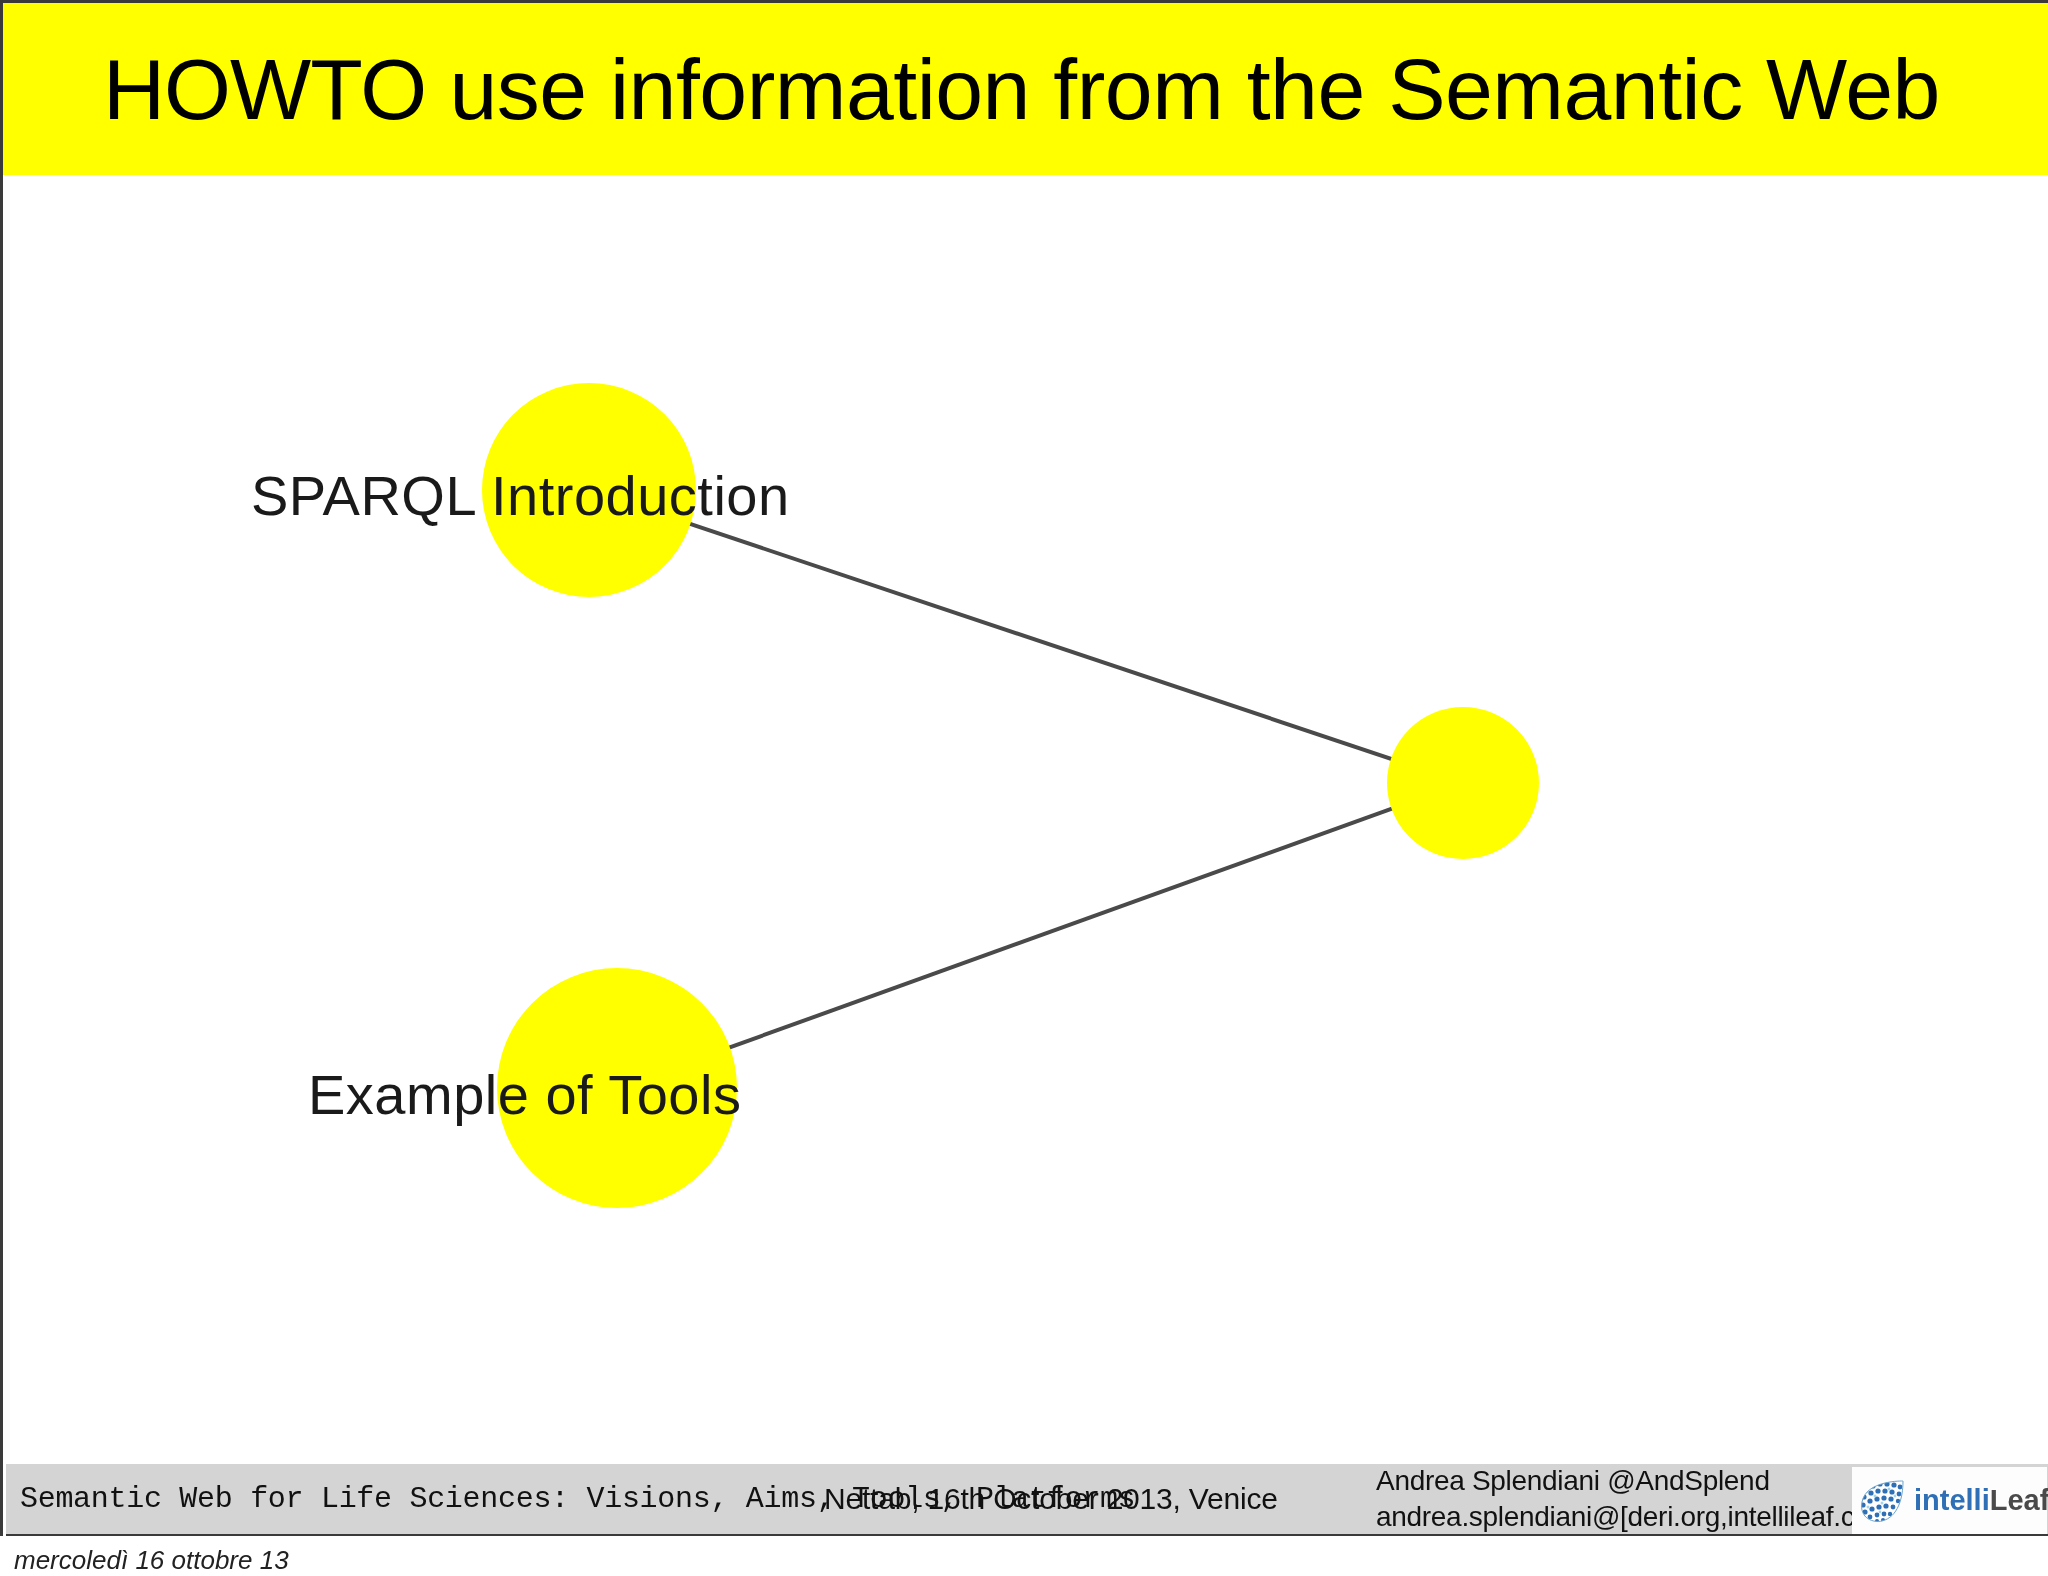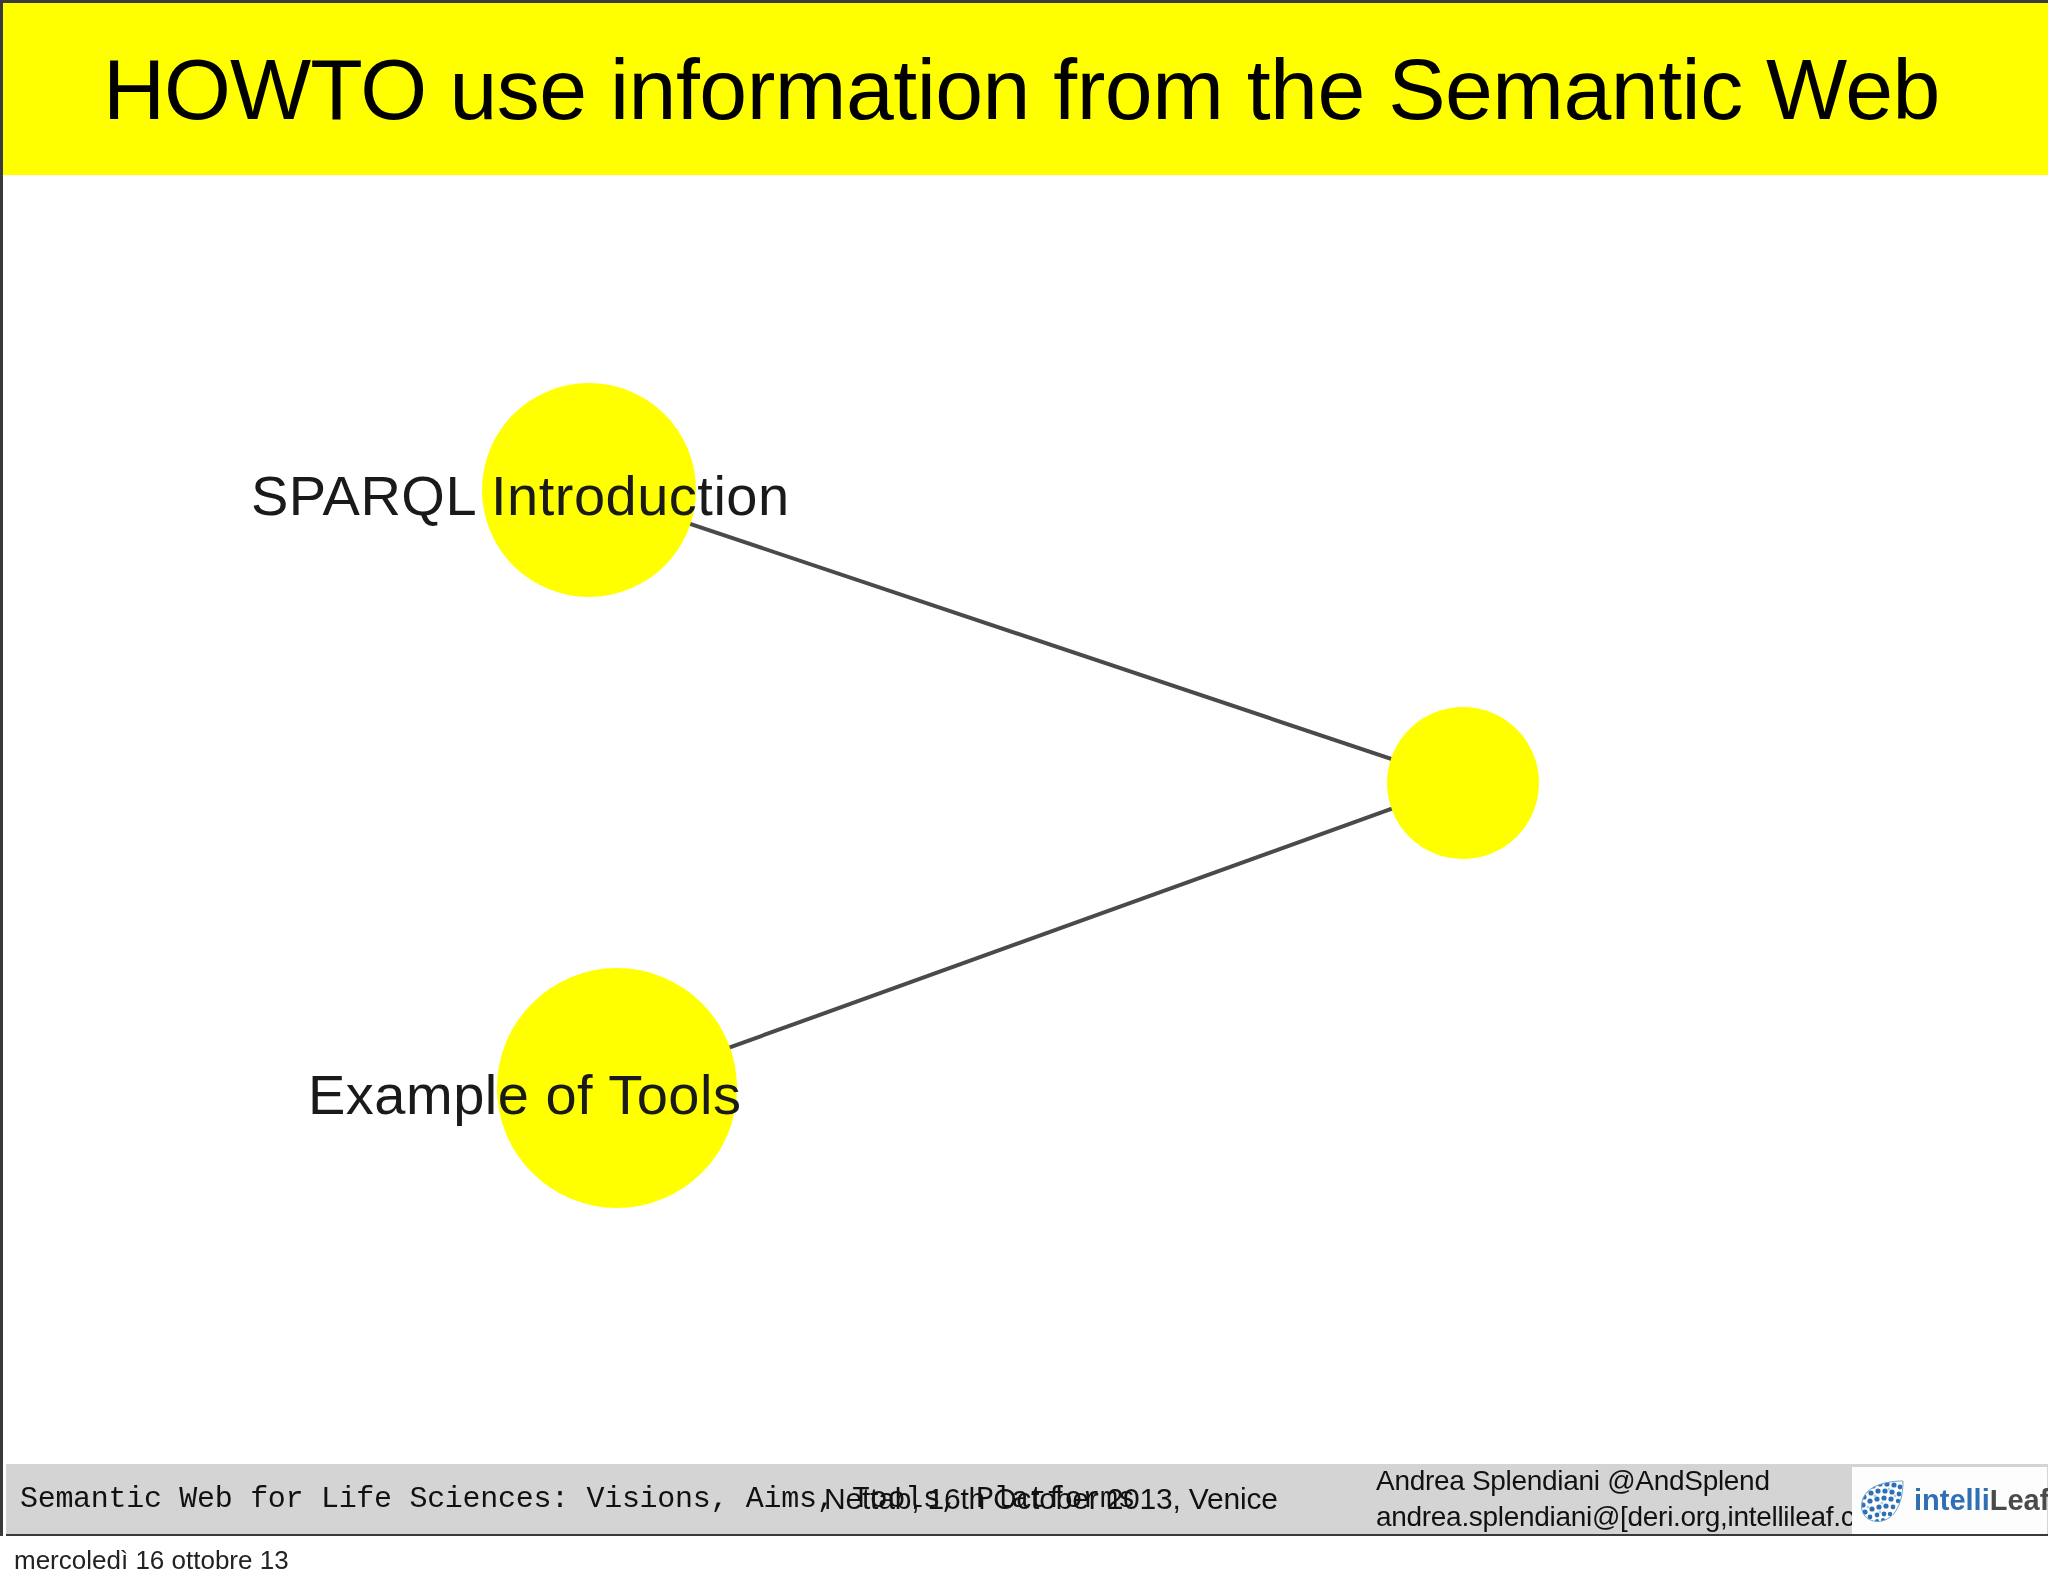--- a/index.html
+++ b/index.html
@@ -160,20 +160,21 @@
 
   
   #date-stamp {
     position: absolute;
     left: 14px;
     top: 1545px;
     font-family: "Liberation Sans", sans-serif;
     font-size: 26px;
     color: #222222;
     white-space: nowrap;
+    font-style: italic;
   }
 </style>
 </head>
 <body>
 
 <div id="slide">
 
   <div id="title-banner">
     <div id="title-text"><span class="bold-part">HOWTO</span><span> use information from the Semantic Web</span></div>
   </div>

